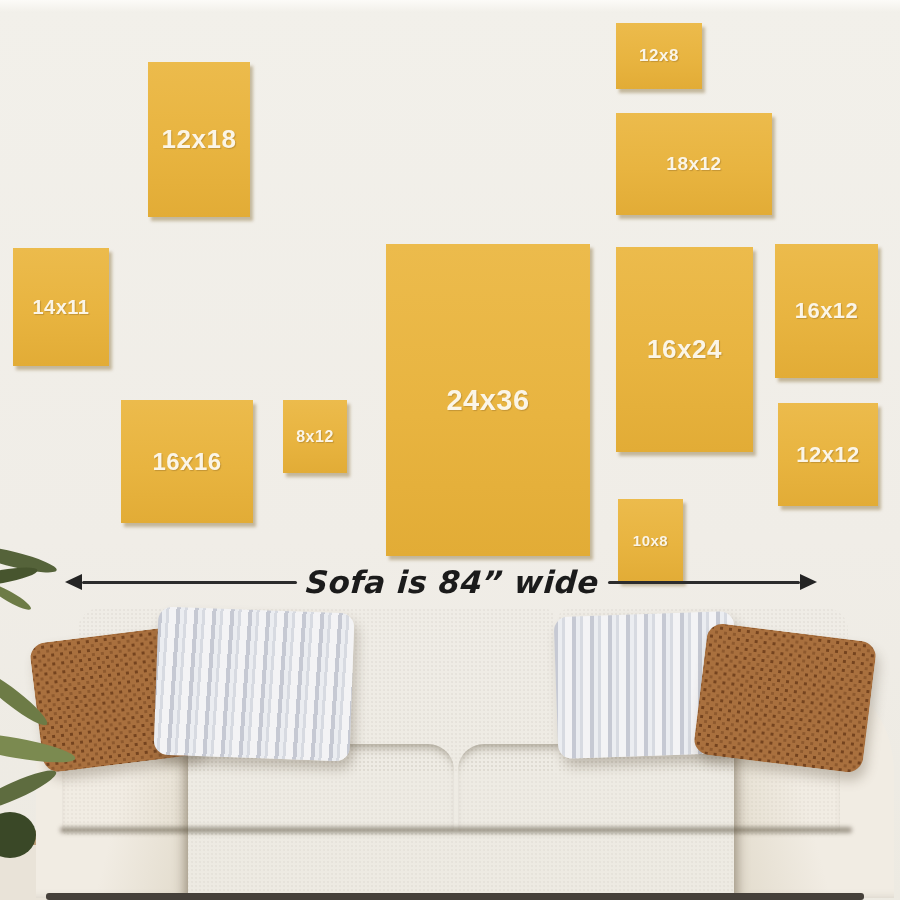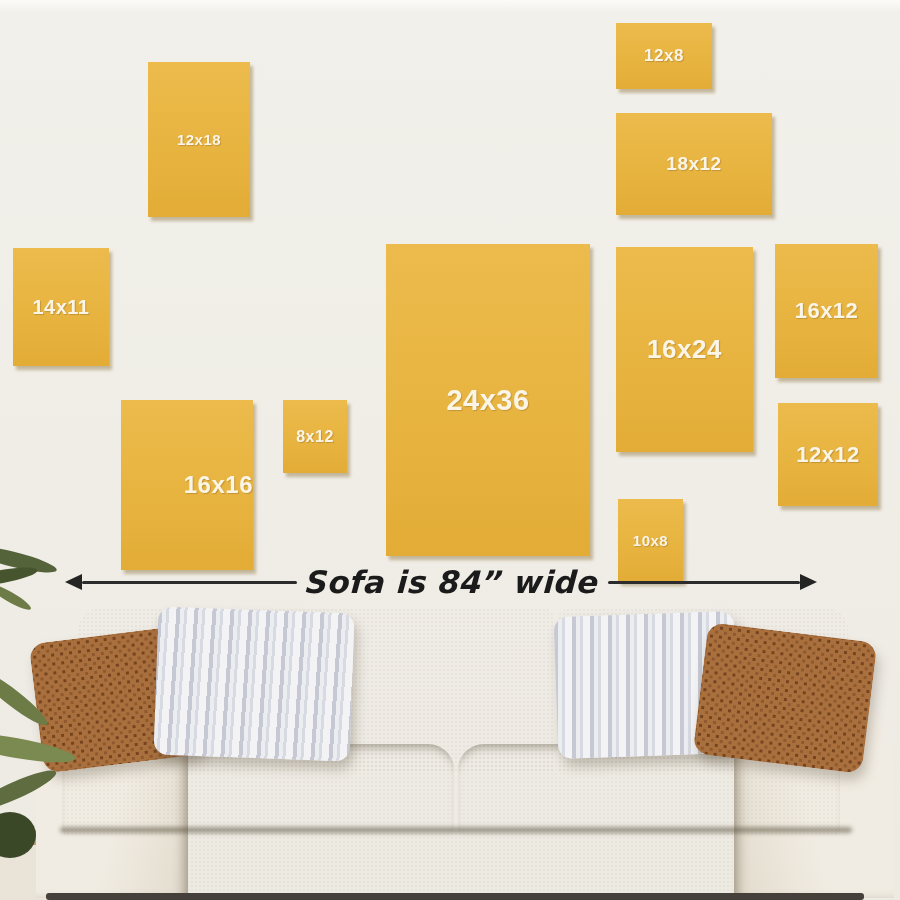--- a/index.html
+++ b/index.html
@@ -95,41 +95,41 @@
   .floor-light{left:0;top:845px;width:58px;height:55px;background:#E9E3D8;z-index:3;}
 </style>
 </head>
 <body>
 
 <div class="stage" style="--canvas-color: #E8B440; --canvas-hi: #ECBB4C; --canvas-lo: #E2AC36; --label-color: #FBF5E7;">
   <div class="top-glow"></div>
 
   <div id="canvas-layer">
       <div class="canvas-box" style="left: 148px; top: 62px; width: 102px; height: 155px;">
-        <span class="canvas-label" style="font-size: 15px;">12x18</span>
+        <span class="canvas-label" style="font-size: 26px;">12x18</span>
       </div>
-      <div class="canvas-box" style="left: 616px; top: 23px; width: 96px; height: 66px;">
+      <div class="canvas-box" style="left: 616px; top: 23px; width: 86px; height: 66px;">
         <span class="canvas-label" style="font-size: 17px;">12x8</span>
       </div>
       <div class="canvas-box" style="left: 616px; top: 113px; width: 156px; height: 102px; justify-content: center;">
         <span class="canvas-label" style="font-size: 19px;">18x12</span>
       </div>
       <div class="canvas-box" style="left: 13px; top: 248px; width: 96px; height: 118px;">
         <span class="canvas-label" style="font-size: 20px;">14x11</span>
       </div>
       <div class="canvas-box" style="left: 386px; top: 244px; width: 204px; height: 312px; align-items: center;">
         <span class="canvas-label" style="font-size: 29px;">24x36</span>
       </div>
       <div class="canvas-box" style="left: 616px; top: 247px; width: 137px; height: 205px;">
         <span class="canvas-label" style="font-size: 26px;">16x24</span>
       </div>
       <div class="canvas-box" style="left: 775px; top: 244px; width: 103px; height: 134px;">
         <span class="canvas-label" style="font-size: 22px;">16x12</span>
       </div>
-      <div class="canvas-box" style="left: 121px; top: 400px; width: 132px; height: 170px; justify-content: flex-end;">
+      <div class="canvas-box" style="left: 121px; top: 400px; width: 132px; height: 123px;">
         <span class="canvas-label" style="font-size: 24px;">16x16</span>
       </div>
       <div class="canvas-box" style="left: 283px; top: 400px; width: 64px; height: 73px;">
         <span class="canvas-label" style="font-size: 16px;">8x12</span>
       </div>
       <div class="canvas-box" style="left: 618px; top: 499px; width: 65px; height: 83px;">
         <span class="canvas-label" style="font-size: 15px;">10x8</span>
       </div>
       <div class="canvas-box" style="left: 778px; top: 403px; width: 100px; height: 103px;">
         <span class="canvas-label" style="font-size: 22px;">12x12</span>

